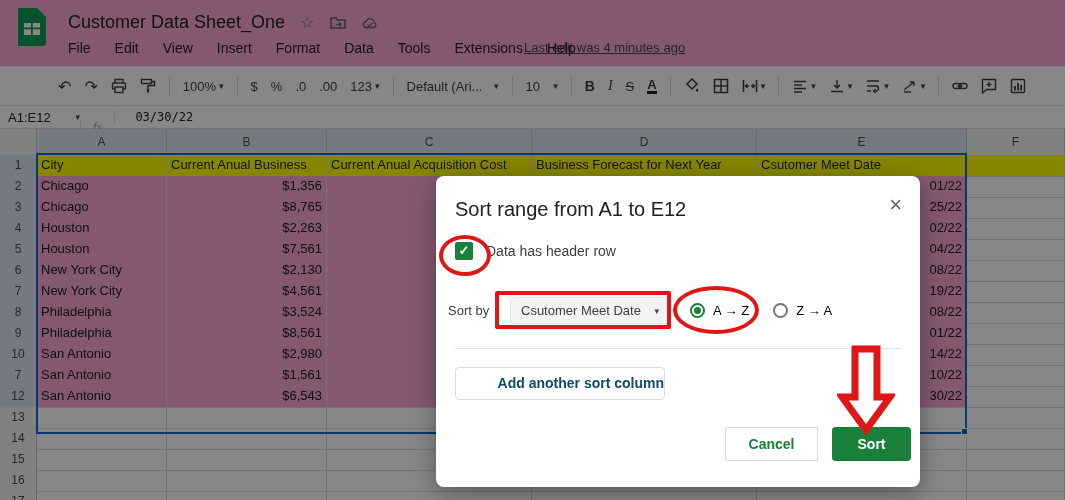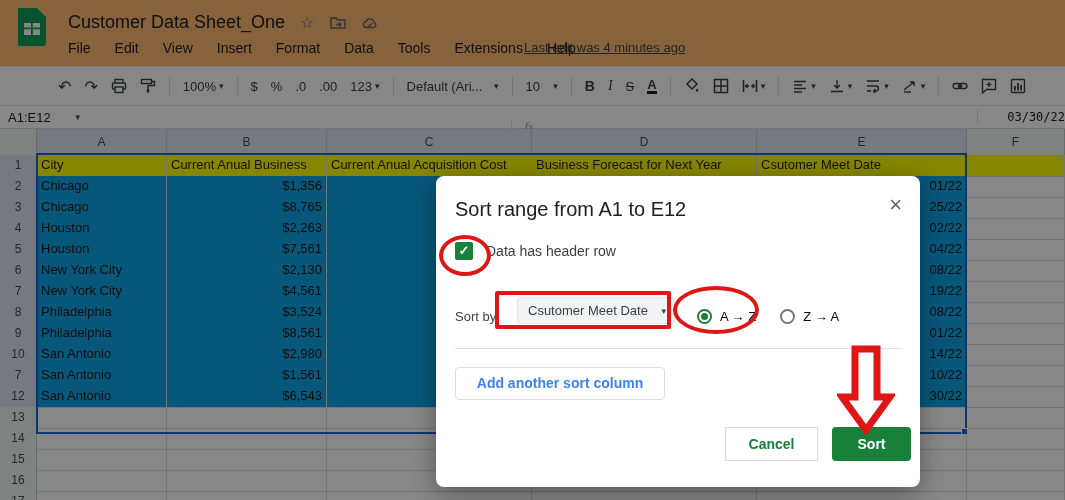--- a/index.html
+++ b/index.html
@@ -1,81 +1,81 @@
 <!DOCTYPE html>
 <html><head>
 <meta charset="utf-8">
 <style>
   * { margin:0; padding:0; box-sizing:border-box; }
   html,body { width:1065px; height:500px; }
   body { font-family:"Liberation Sans", sans-serif; background:#fff; }
   .app { position:relative; width:1065px; height:500px; overflow:hidden; background:#fff; outline:1px solid #8a8a8a; }
 
   
-  .titlebar { position:absolute; left:0; top:0; width:100%; height:66px; background:#fdba74; }
+  .titlebar { position:absolute; left:0; top:0; width:100%; height:66px; background:#f9a8d4; }
   .logo { position:absolute; left:18px; top:8px; width:28px; height:38px; }
   .doc-title { position:absolute; left:68px; top:12px; font-size:18px; color:#202124; }
   .title-icons { position:absolute; left:300px; top:13px; display:flex; gap:16px; align-items:center; color:#5f6368; font-size:16px; }
   .menubar { position:absolute; left:68px; top:40px; display:flex; gap:24px; font-size:14px; color:#202124; }
   .menubar span { cursor:default; }
   .last-edit { position:absolute; left:524px; top:40px; font-size:13px; color:#444; text-decoration:underline; }
 
   
   .toolbar { position:absolute; left:0; top:66px; width:100%; height:39px; background:#fff; border-top:1px solid #e8eaed; display:flex; align-items:center; padding-left:58px; gap:13px; color:#3c4043; font-size:13px; }
   .toolbar .tbtn { display:flex; align-items:center; gap:3px; color:#3c4043; }
   .toolbar .sep { width:1px; height:20px; background:#dadce0; }
   .caret { font-size:9px; color:#3c4043; }
   .tb-b { font-weight:bold; font-size:14px; }
   .tb-i { font-style:italic; font-family:"Liberation Serif",serif; font-size:14px; }
   .tb-a { font-weight:bold; border-bottom:3px solid #202124; line-height:13px; }
   .icon16 { width:16px; height:16px; display:block; }
 
   
-  .formulabar { position:absolute; left:0; top:105px; width:100%; height:24px; background:#fff; border-top:1px solid #e0e0e0; border-bottom:1px solid #d9d9d9; display:flex; align-items:center; font-size:13px; color:#202124;justify-content:space-between; }
+  .formulabar { position:absolute; left:0; top:105px; width:100%; height:24px; background:#fff; border-top:1px solid #e0e0e0; border-bottom:1px solid #d9d9d9; display:flex; align-items:center; font-size:13px; color:#202124; }
   .namebox { width:80px; padding-left:8px; display:flex; justify-content:space-between; align-items:center; }
   .fx { font-style:italic; font-family:"Liberation Serif",serif; color:#9aa0a6; padding:0 12px; border-left:1px solid #e0e0e0;margin-top:20px; }
-  .cellvalue { padding-left:29px; border-left:1px solid #e0e0e0; font-family:"DejaVu Sans Mono",monospace; font-size:12px; }
+  .cellvalue { padding-left:20px; border-left:1px solid #e0e0e0; font-family:"DejaVu Sans Mono",monospace; font-size:12px; }
 
   
   .sheet { position:absolute; left:0; top:129px; width:1065px; }
   .colhead { display:grid; grid-template-columns:37px 130px 160px 205px 225px 210px 1fr; height:26px; }
   .colhead div { background:#f1f3f4; border-right:1px solid #c6c9cc; border-bottom:1px solid #c6c9cc; text-align:center; font-size:12px; color:#4a4a4a; line-height:26px; }
   .colhead div.selcol { background:#dfe6f2; }
   .row { display:grid; grid-template-columns:37px 130px 160px 205px 225px 210px 1fr; height:21px; }
   .rn { background:#f1f3f4; border-right:1px solid #c6c9cc; border-bottom:1px solid #dadce0; text-align:center; font-size:12px; color:#4a4a4a; line-height:21px; }
   .rn.selrow { background:#dfe6f2; }
   .cell { border-right:1px solid #dadce0; border-bottom:1px solid #dadce0; font-size:13px; color:#1b1b1b; line-height:20px; padding:0 4px; white-space:nowrap; overflow:hidden; }
-  .cell.sel { background:#0ea5e9; }
+  .cell.sel { background:#f9a8d4; }
   .cell.money { text-align:right; }
   .cell.datefrag { text-align:right; }
   .hdrrow .cell { background:#fdfd00; color:#252500; }
   .selrect { position:absolute; left:36px; top:-2px; width:931px; height:281px; border:2px solid #1a66d0; pointer-events:none; }
   .fillhandle { position:absolute; left:961px; top:273px; width:7px; height:7px; background:#1a66d0; border:1px solid #fff; }
 
   
   .dim { position:absolute; inset:0; background:rgba(0,0,0,0.47); z-index:50; }
 
   
   .dialog { position:absolute; left:436px; top:176px; width:484px; height:311px; background:#fff; border-radius:8px; box-shadow:0 6px 24px rgba(0,0,0,0.35); z-index:60; }
   .dlg-title { position:absolute; left:19px; top:22px; font-size:20px; color:#202124; }
   .dlg-close { position:absolute; right:18px; top:18px; font-size:22px; color:#5f6368; cursor:pointer; line-height:22px; }
   .chkrow { position:absolute; left:19px; top:66px; display:flex; align-items:center; gap:13px; }
   .chkbox { width:18px; height:18px; background:#188038; border-radius:2px; color:#fff; font-size:13px; font-weight:bold; text-align:center; line-height:18px; }
   .chklabel { font-size:14px; color:#3c4043; }
-  .sortrow { position:absolute; left:19px; top:121px; display:flex; align-items:flex-end; }
+  .sortrow { position:absolute; left:12px; top:121px; display:flex; align-items:center; }
   .sortby-label { font-size:13px; color:#3c4043; width:56px; }
   .dropdown { width:158px; height:27px; background:#f1f3f4; border:1px solid #e3e5e8; border-radius:3px; display:flex; align-items:center; justify-content:space-between; padding:0 8px 0 10px; font-size:13px; color:#3c4043; margin-left:6px; }
   .radio-group { display:flex; align-items:center; margin-left:22px; gap:24px; }
   .radio { display:flex; align-items:center; gap:8px; font-size:13px; color:#000000; }
   .rdot { width:15px; height:15px; border-radius:50%; }
   .rdot.on { border:2px solid #188038; position:relative; }
   .rdot.on::after { content:""; position:absolute; left:2px; top:2px; width:7px; height:7px; border-radius:50%; background:#188038; }
   .rdot.off { border:2px solid #747775; }
   .dlg-divider { position:absolute; left:19px; right:19px; top:172px; height:1px; background:#e3e3e3; }
-  .addcol-btn { position:absolute; left:19px; top:191px; width:210px; height:33px; border:1px solid #dadce0; border-radius:4px; background:#fff; color:#3b82f6; font-size:14px; font-weight:bold; text-align:center; line-height:31px; cursor:pointer; }
+  .addcol-btn { position:absolute; left:19px; top:191px; width:210px; height:33px; border:1px solid #dadce0; border-radius:4px; background:#fff; color:#0c4a6e; font-size:14px; font-weight:bold; text-align:right; line-height:31px; cursor:pointer; }
   .cancel-btn { position:absolute; left:289px; top:251px; width:93px; height:34px; border:1px solid #dadce0; border-radius:0; background:#fff; color:#188038; font-size:14px; font-weight:bold; text-align:center; line-height:32px; cursor:pointer; }
   .sort-btn { position:absolute; left:396px; top:251px; width:79px; height:34px; border-radius:4px; background:#188038; color:#fff; font-size:14px; font-weight:bold; text-align:center; line-height:34px; cursor:pointer; }
 
   
   .ann { position:absolute; border:4px solid #e01515; pointer-events:none; z-index:70; }
   .ann-ellipse { border-radius:50%; }
   .ann-chk { left:3px; top:59px; width:52px; height:41px; }
   .ann-drop { left:59px; top:115px; width:176px; height:38px; border-radius:2px; }
   .ann-radio { left:237px; top:110px; width:86px; height:48px; }
   .ann-arrow { position:absolute; left:401px; top:169px; z-index:70; pointer-events:none; }

